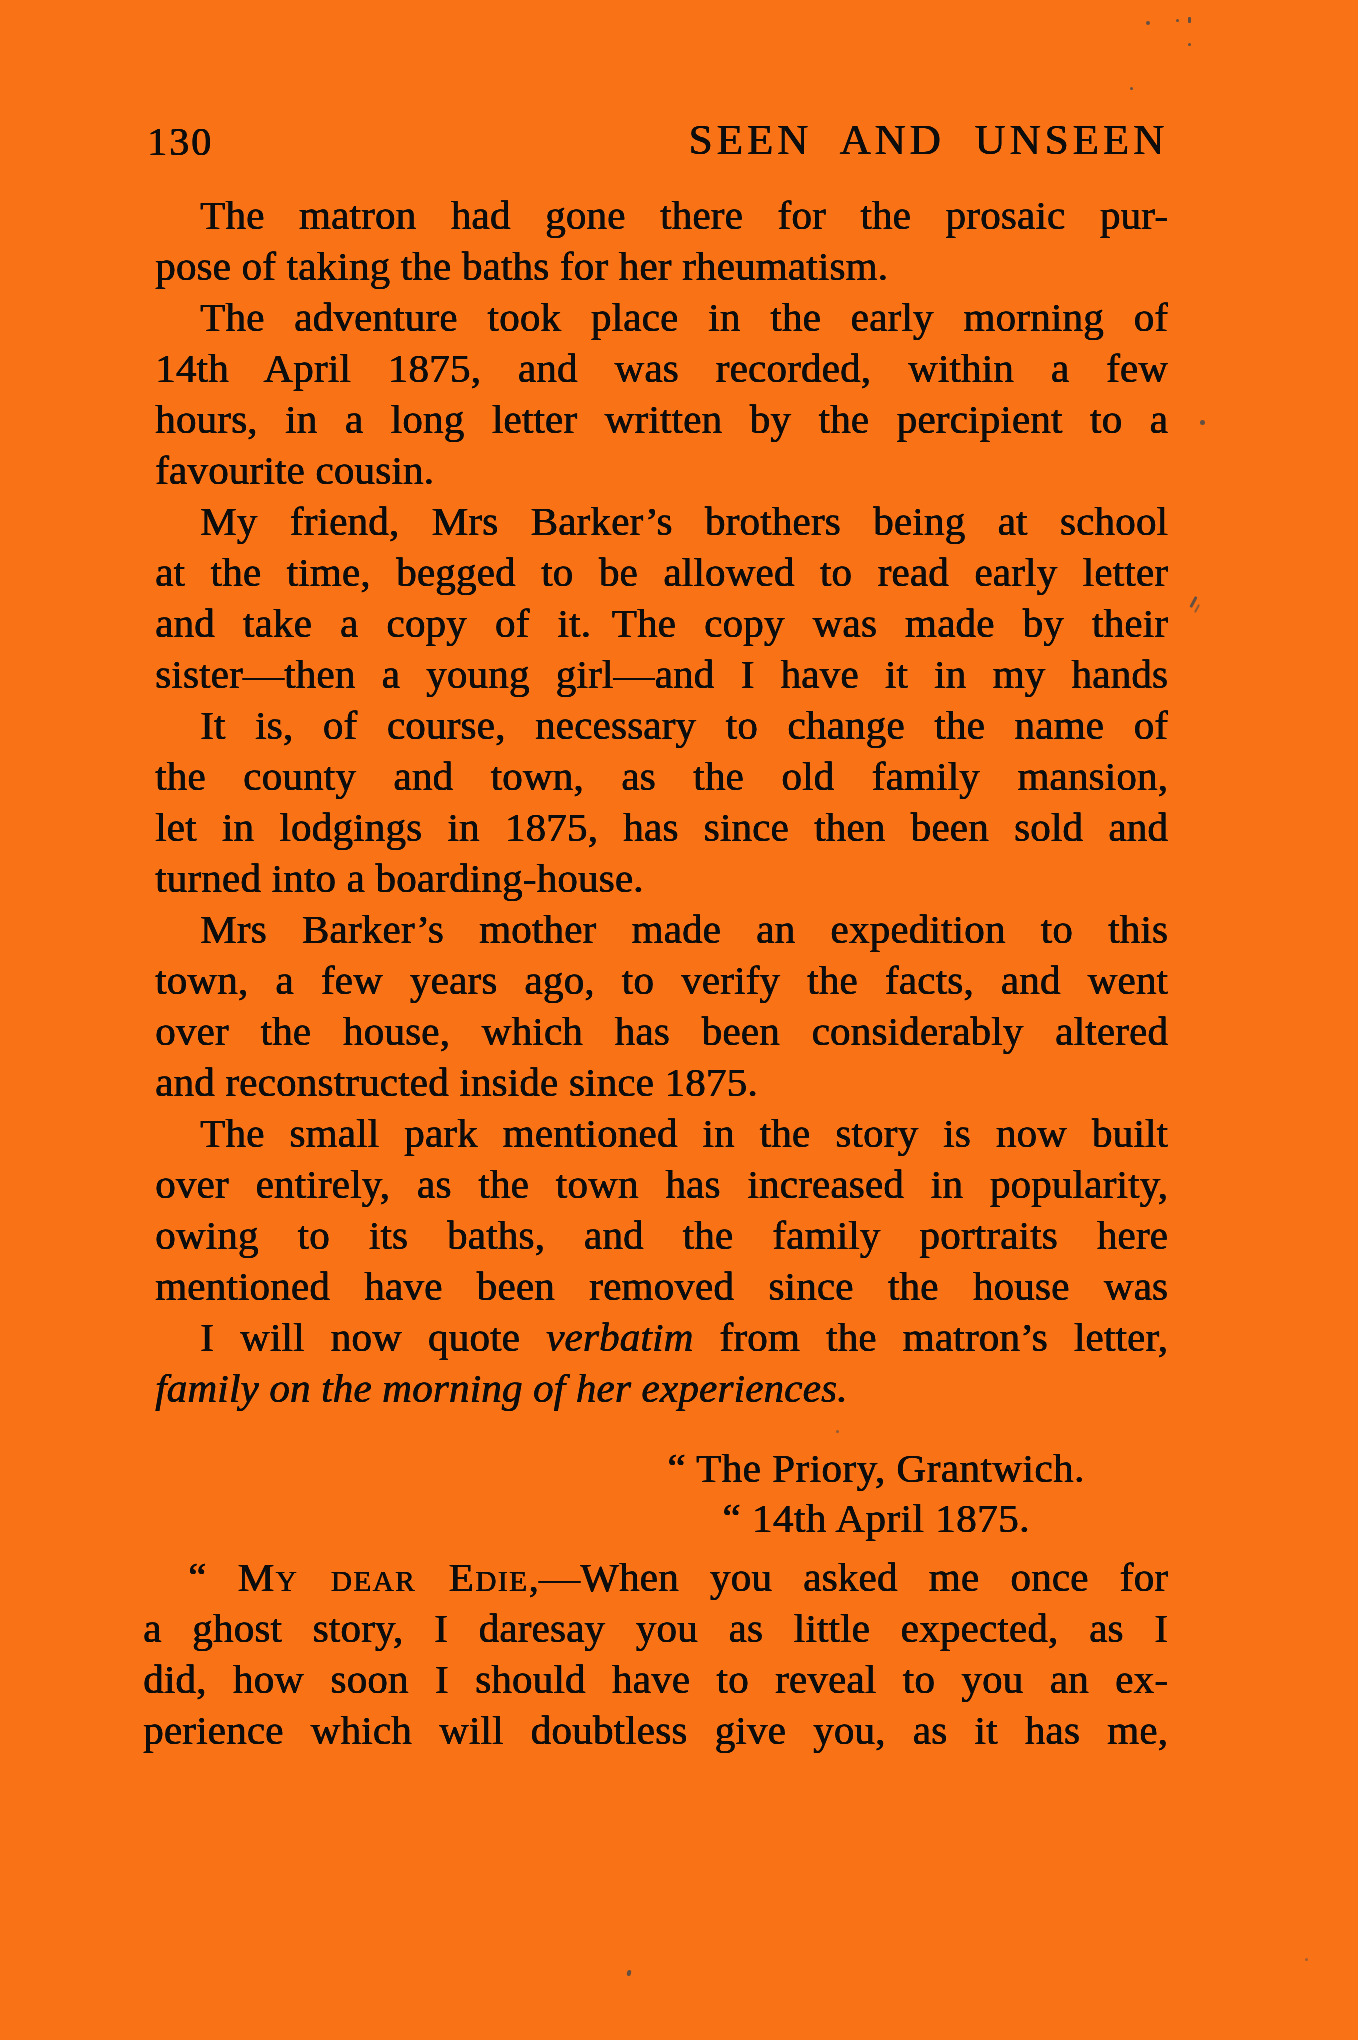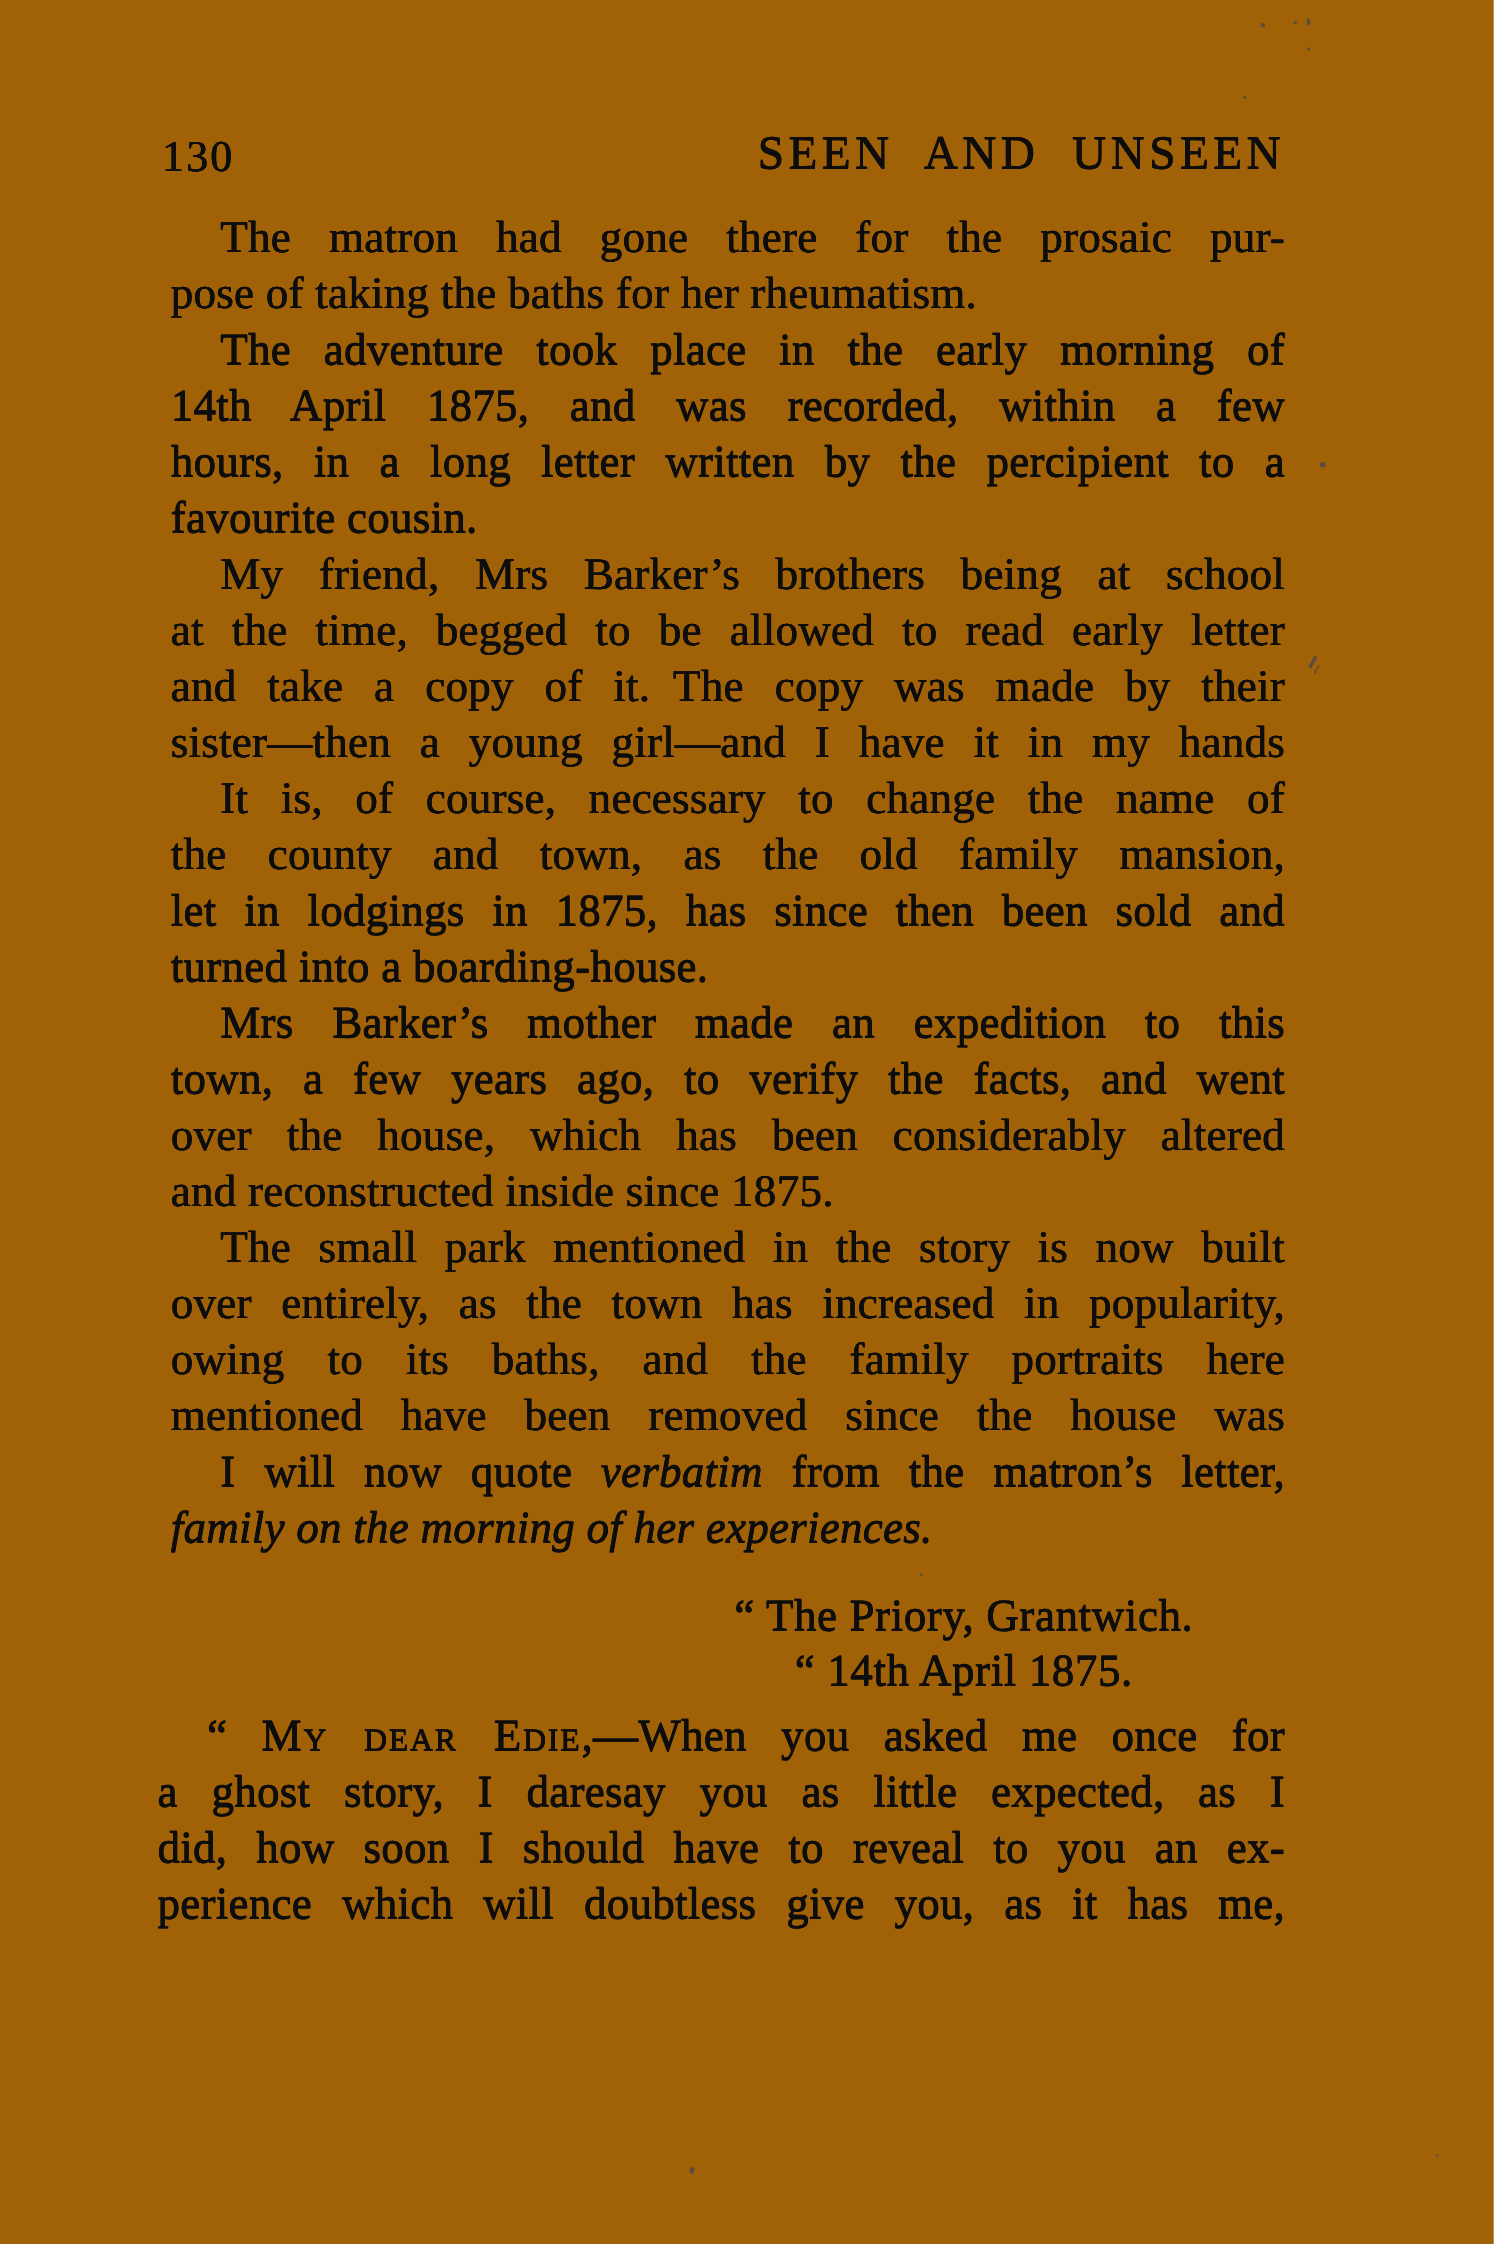--- a/index.html
+++ b/index.html
@@ -46,21 +46,21 @@
   .sp6{left:1200px;top:420px;width:5px;height:5px;}
   .sp7{left:1192px;top:596px;width:3px;height:12px;border-radius:1px;transform:rotate(28deg);}
   .sp8{left:1196px;top:604px;width:2px;height:9px;border-radius:1px;transform:rotate(28deg);opacity:0.6;}
   .sp9{left:627px;top:1970px;width:4px;height:6px;border-radius:2px;transform:rotate(15deg);}
   .sp10{left:1305px;top:1958px;width:3px;height:3px;opacity:0.5;}
   .sp11{left:836px;top:1430px;width:3px;height:3px;opacity:0.6;}
 </style>
 </head>
 <body>
 
-<div class="page" style="background: #a16207; color: rgb(13, 13, 13); text-decoration: underline;">
+<div class="page" style="background: #f97316; color: rgb(13, 13, 13); text-decoration: underline;">
   <div class="content">
 
     <div class="pagehead">
       <span class="pagenum">130</span>
       <div class="headtitle">SEEN AND UNSEEN</div>
     </div>
 
     <div class="bodytext" id="body-text">
         <div>
           <div class="line j ind"><span>The matron had gone there for the prosaic pur-</span></div>

